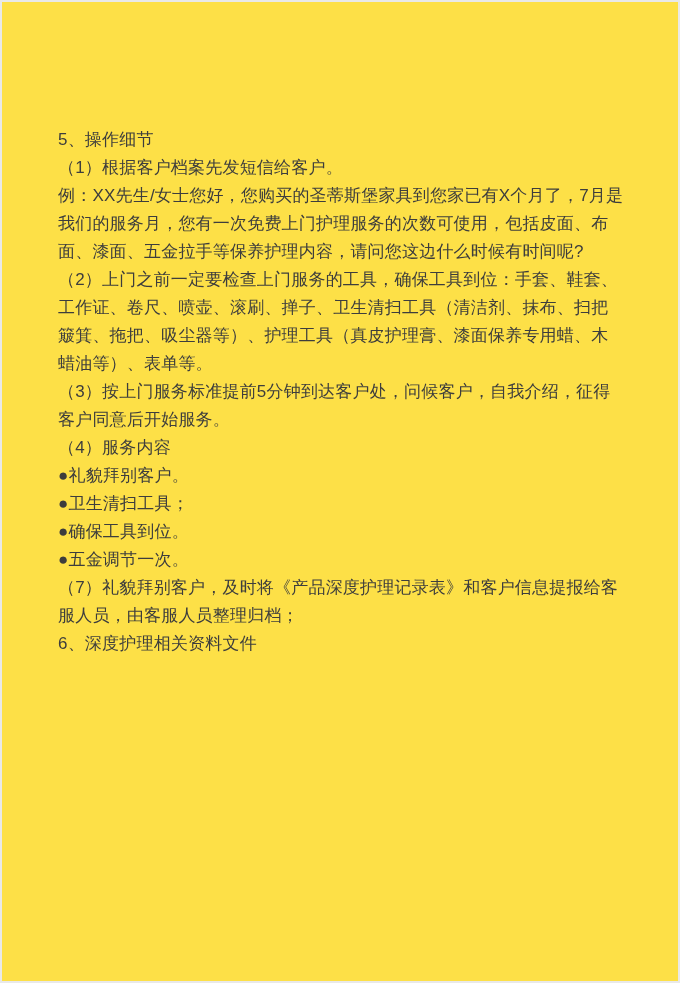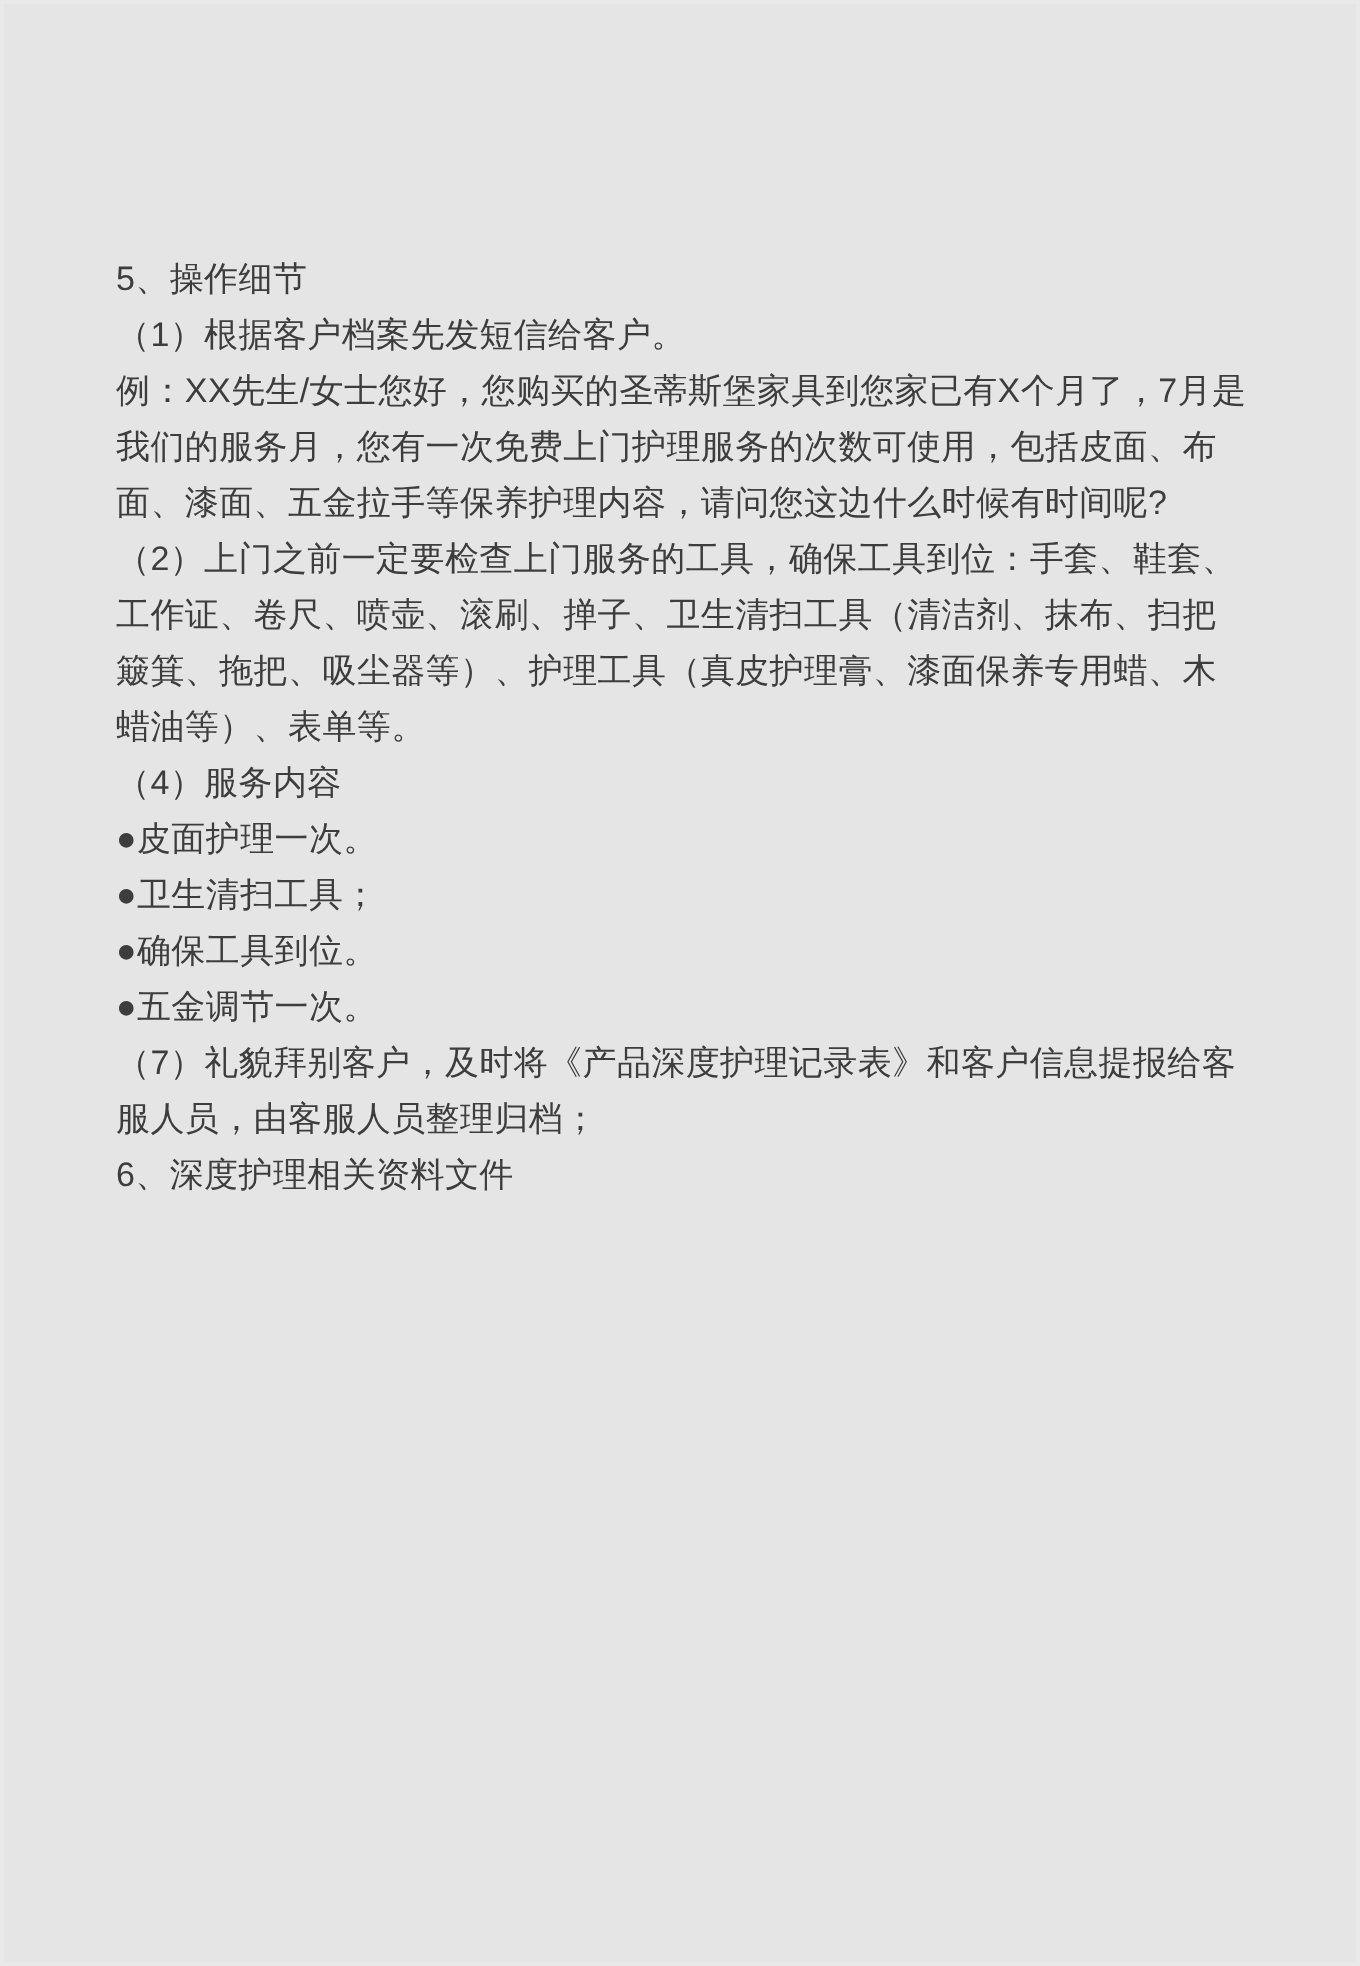--- a/index.html
+++ b/index.html
@@ -5,21 +5,21 @@
   html, body {
     margin: 0;
     padding: 0;
     background: #ffffff;
   }
   .page {
     position: relative;
     width: 680px;
     height: 983px;
     box-sizing: border-box;
-    background: #e5e5e5;
+    background: #fde047;
     border: 2px solid #e9e9e9;
     overflow: hidden;
     font-family: "Liberation Sans", "DejaVu Sans", sans-serif;
   }
   .content {
     box-sizing: border-box;
     padding: 124px 54px 0 56px;
     font-size: 17px;
     line-height: 28px;
     color: #3d3d3d;
@@ -35,21 +35,22 @@
 </style>
 </head>
 <body>
 
 <div class="page">
   <div class="content">
     <p class="block">5、操作细节</p>
     <p class="block">（1）根据客户档案先发短信给客户。</p>
     <p class="block">例：XX先生/女士您好，您购买的圣蒂斯堡家具到您家已有X个月了，7月是我们的服务月，您有一次免费上门护理服务的次数可使用，包括皮面、布面、漆面、五金拉手等保养护理内容，请问您这边什么时候有时间呢?</p>
     <p class="block gap-above">（2）上门之前一定要检查上门服务的工具，确保工具到位：手套、鞋套、工作证、卷尺、喷壶、滚刷、掸子、卫生清扫工具（清洁剂、抹布、扫把簸箕、拖把、吸尘器等）、护理工具（真皮护理膏、漆面保养专用蜡、木蜡油等）、表单等。</p>
+    <p class="block gap-above">（3）按上门服务标准提前5分钟到达客户处，问候客户，自我介绍，征得客户同意后开始服务。</p>
     <p class="block gap-above">（4）服务内容</p>
-    <p class="block">●皮面护理一次。</p>
+    <p class="block">●礼貌拜别客户。</p>
     <p class="block">●卫生清扫工具；</p>
     <p class="block">●确保工具到位。</p>
     <p class="block">●五金调节一次。</p>
     <p class="block gap-above">（7）礼貌拜别客户，及时将《产品深度护理记录表》和客户信息提报给客服人员，由客服人员整理归档；</p>
     <p class="block gap-above">6、深度护理相关资料文件</p>
   </div>
 </div>
 
 </body></html>

